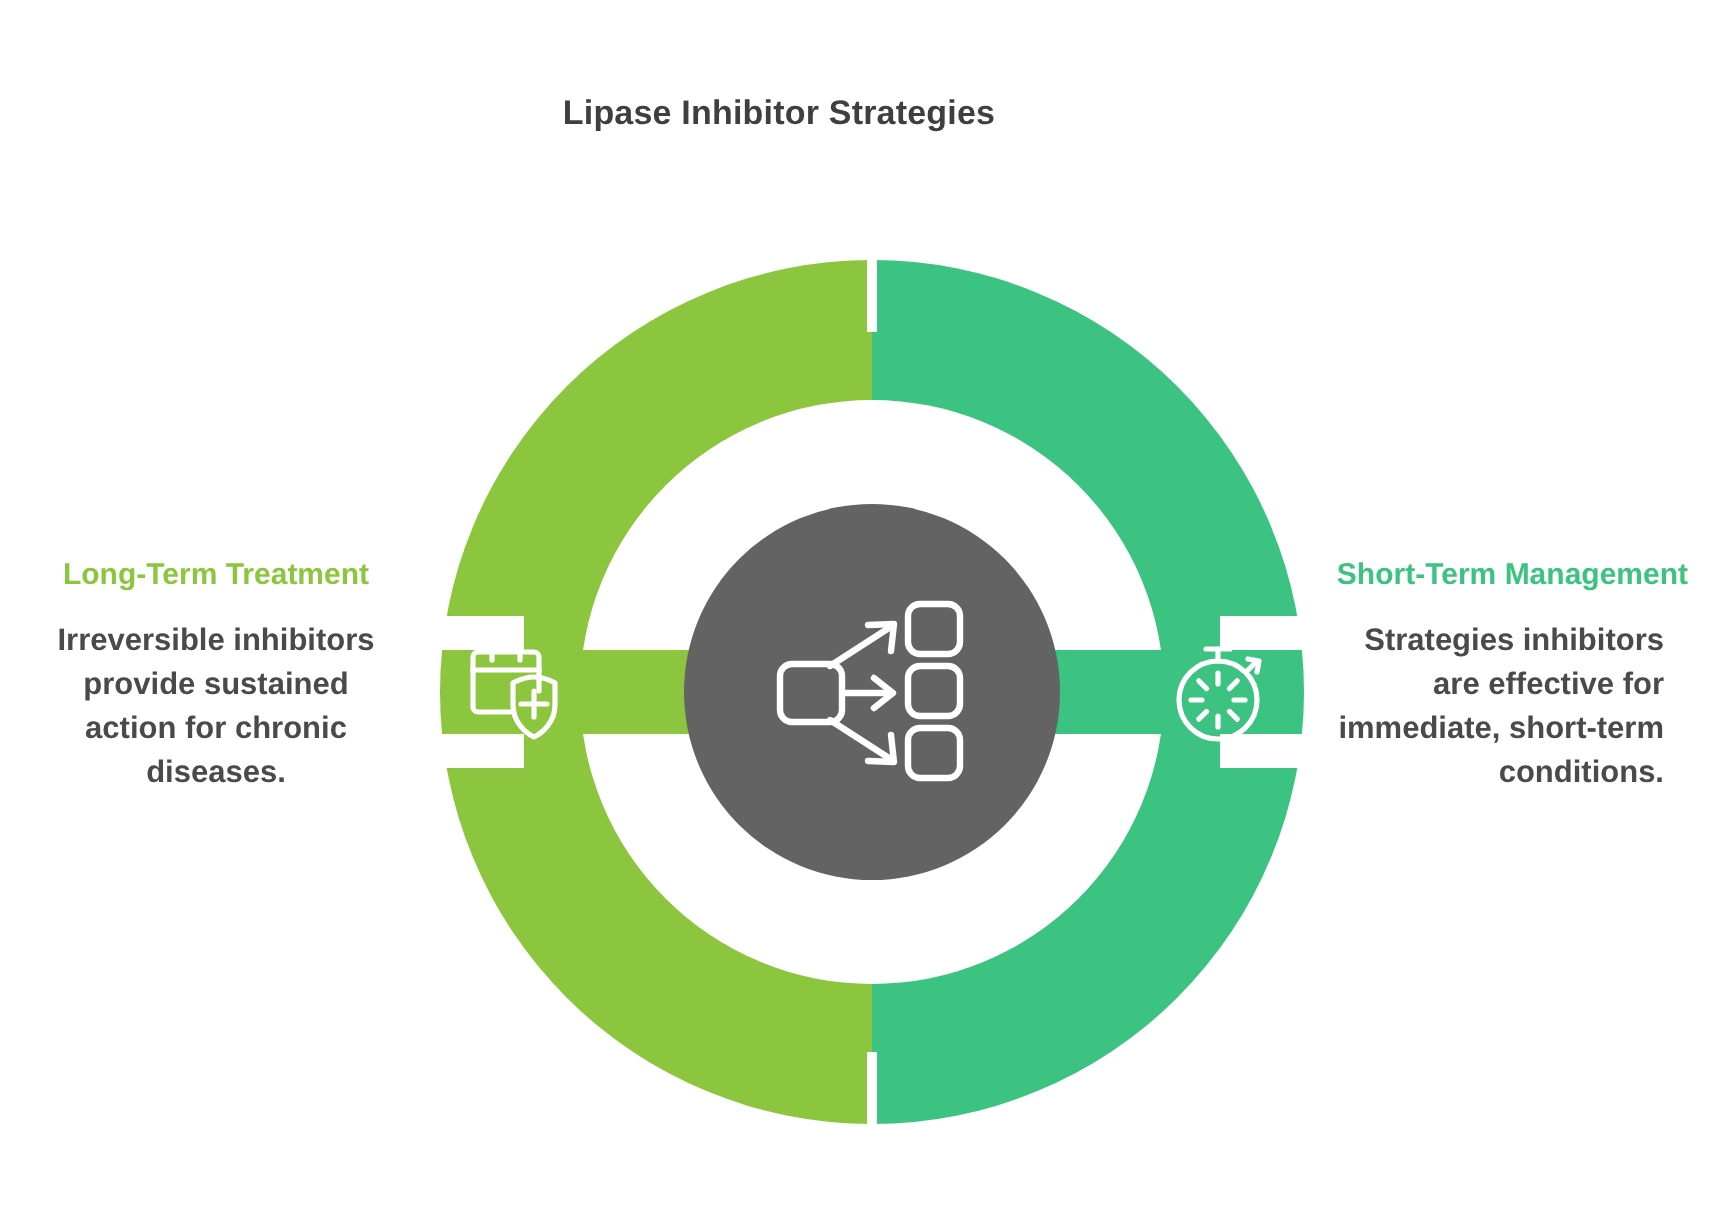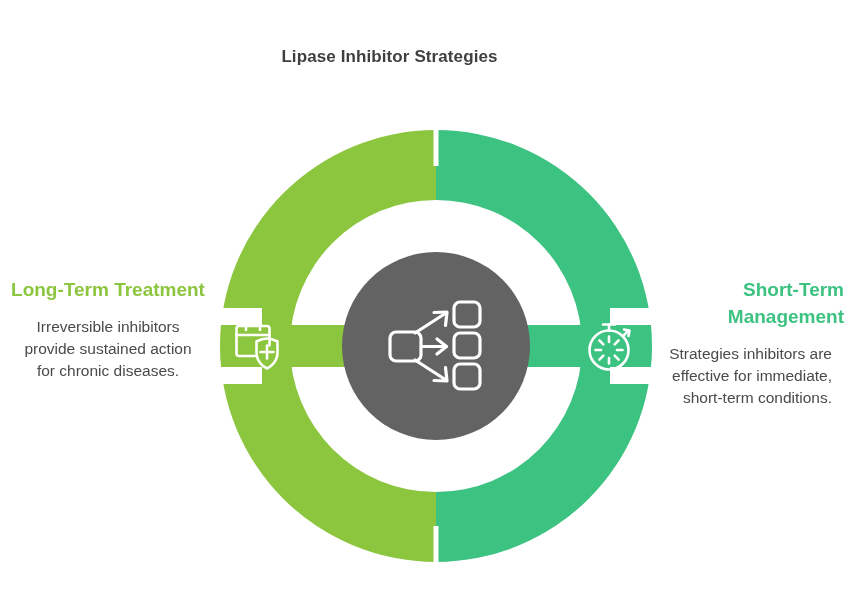--- a/index.html
+++ b/index.html
@@ -55,29 +55,29 @@
     top: 277px;
     width: 196px;
   }
   #panel-right {
     left: 648px;
     top: 277px;
     width: 196px;
     text-align: right;
   }
   .panel-heading {
-    font-size: 19px;
+    font-size: 15px;
     font-weight: bold;
     margin: 0 0 1px 0;
   }
   #panel-left .panel-heading { color: #8CC63E; }
   #panel-right .panel-heading { color: #3CC281; }
   .panel-body {
     font-size: 15.5px;
-    font-weight: normal;
+    font-weight: bold;
     color: #4a4a4a;
     margin: 12px;
   }
 
   
   .spoke-icon {
     position: absolute;
     width: 56px;
     height: 56px;
   }

